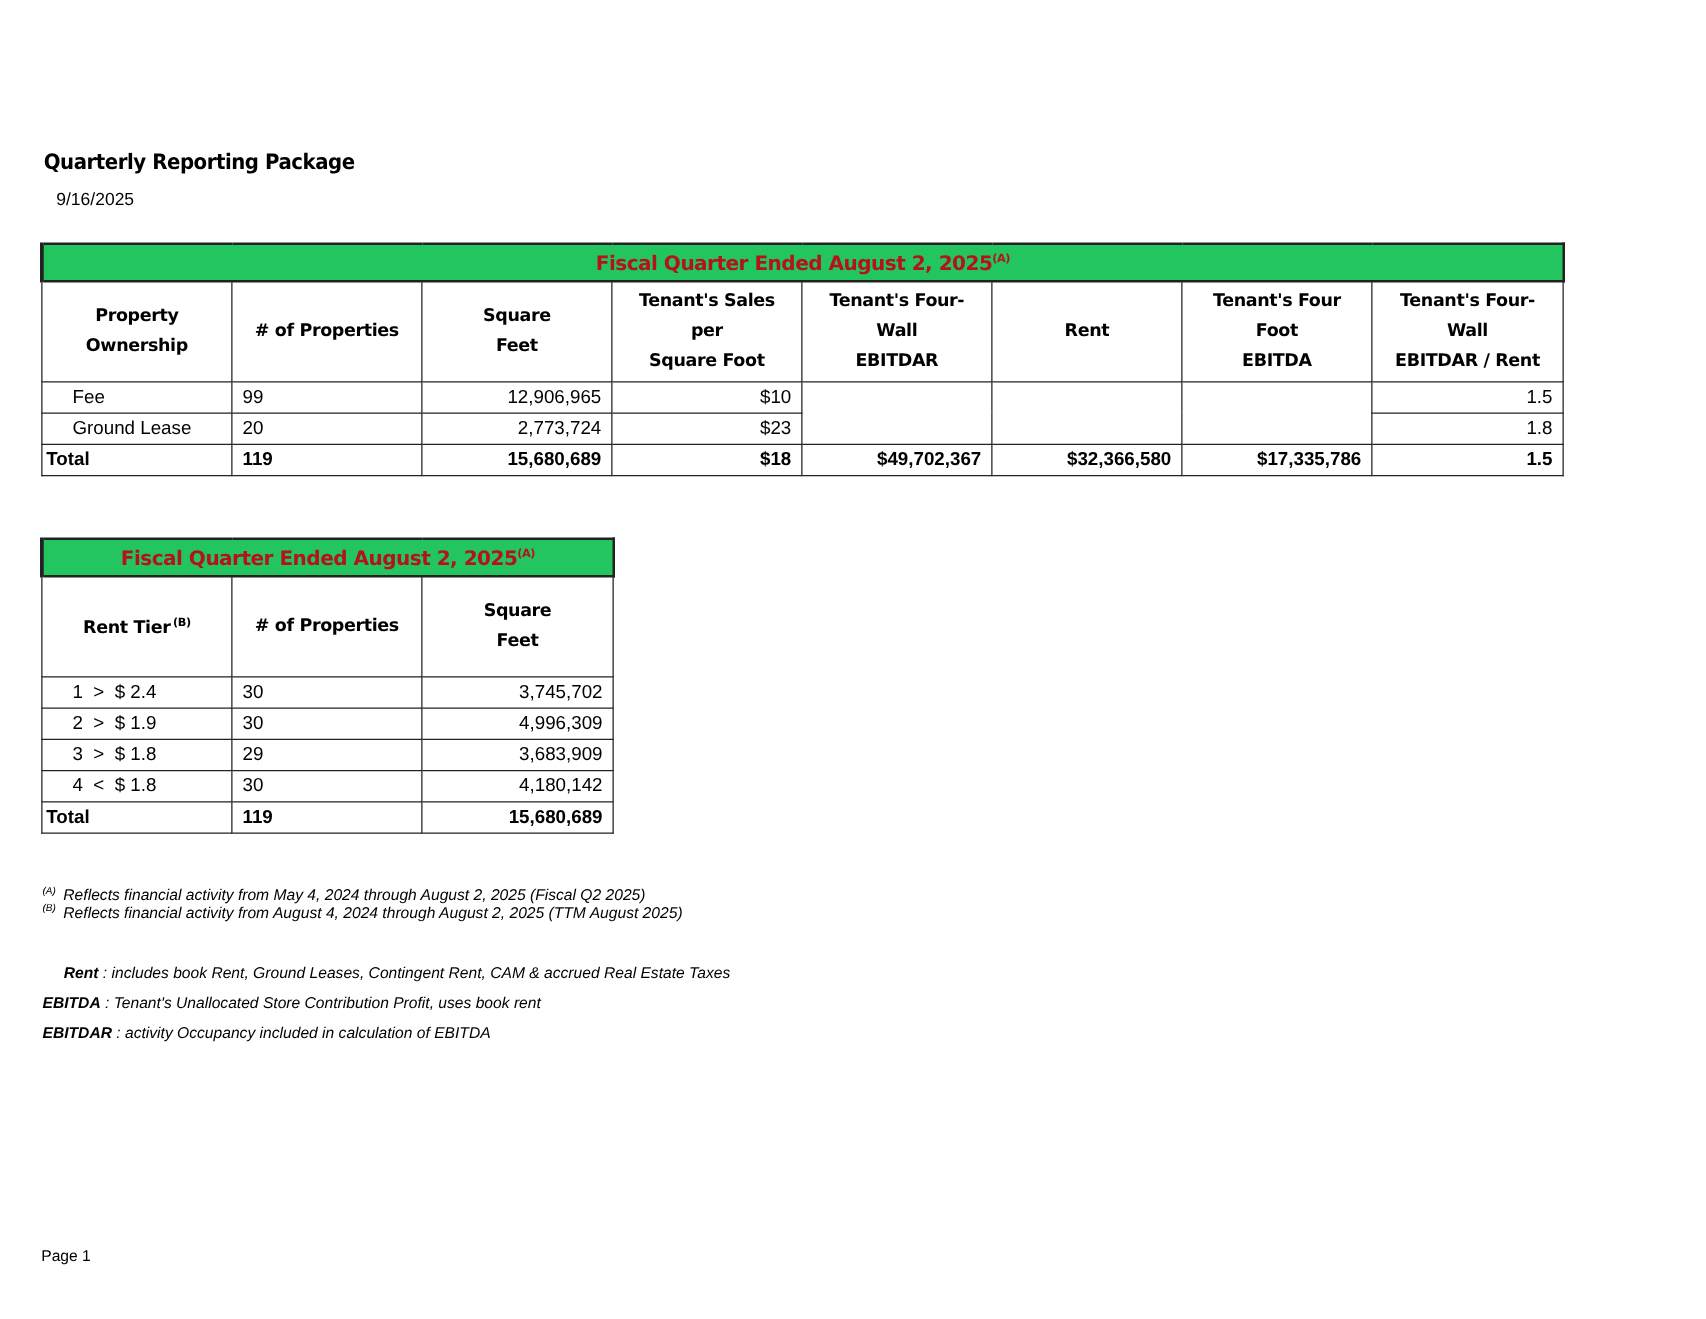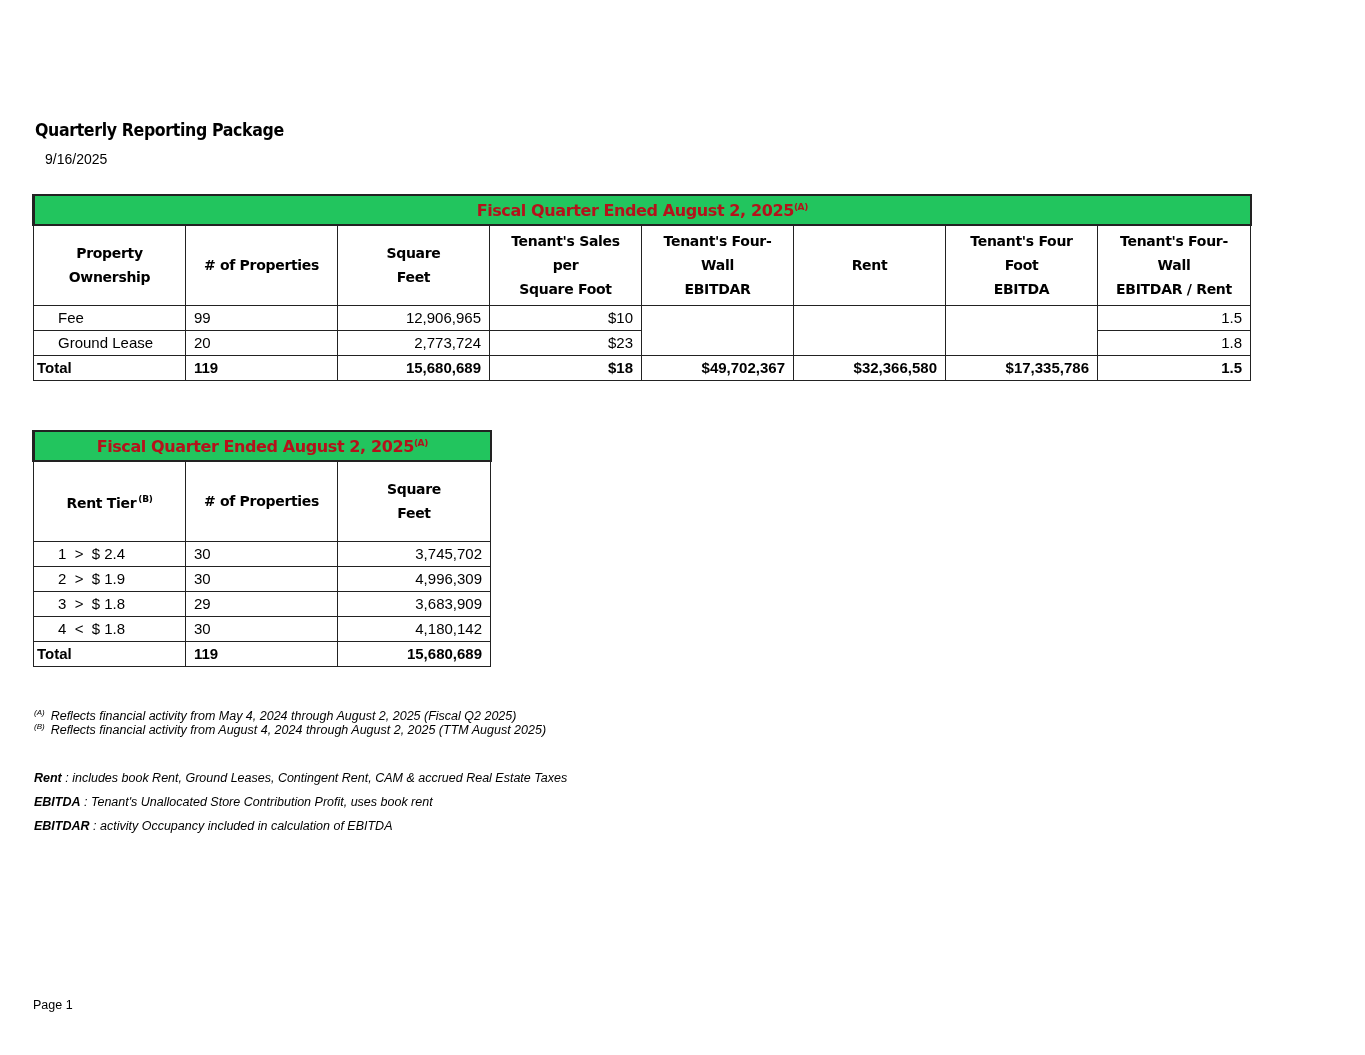--- a/index.html
+++ b/index.html
@@ -148,17 +148,17 @@
     <td class="first">Total</td>
     <td class="ctr">119</td>
     <td class="num">15,680,689</td>
   </tr>
 </tbody>
   </table>
 
 <div class="fn" style="top:698px;margin-top:10px;"><sup>(A)</sup><span>Reflects financial activity from May 4, 2024 through August 2, 2025 (Fiscal Q2 2025)</span></div>
 <div class="fn" style="top:722px;"><sup>(B)</sup><span>Reflects financial activity from August 4, 2024 through August 2, 2025  (TTM August 2025)</span></div>
 
-<div class="def" style="top:771px;"><b>Rent</b><span> : includes book Rent, Ground Leases, Contingent Rent, CAM &amp; accrued Real Estate Taxes</span></div>
+<div class="def" style="top:771px;margin-left:17px;"><b>Rent</b><span> : includes book Rent, Ground Leases, Contingent Rent, CAM &amp; accrued Real Estate Taxes</span></div>
 <div class="def" style="top:795px;"><b>EBITDA</b><span> : Tenant's Unallocated Store Contribution Profit, uses book rent</span></div>
 <div class="def" style="top:819px;"><b>EBITDAR</b><span> : activity Occupancy included in calculation of EBITDA</span></div>
 
 <div class="page">Page 1</div>
 
 </body></html>

